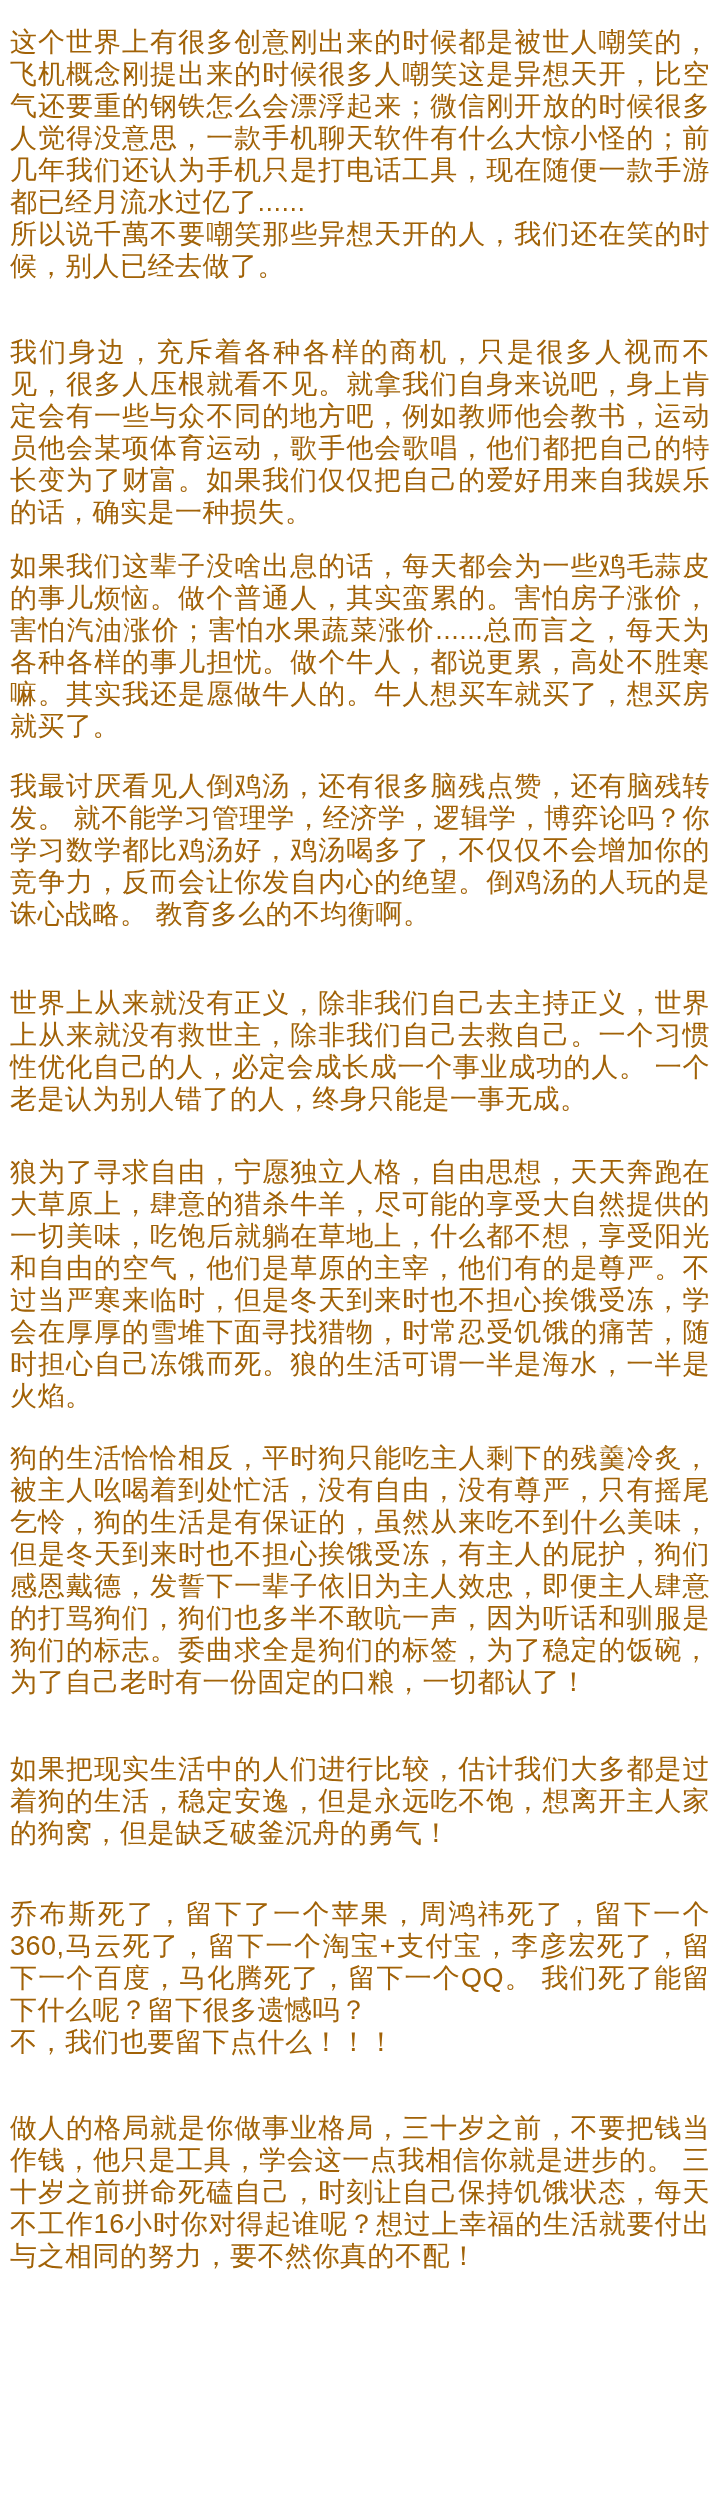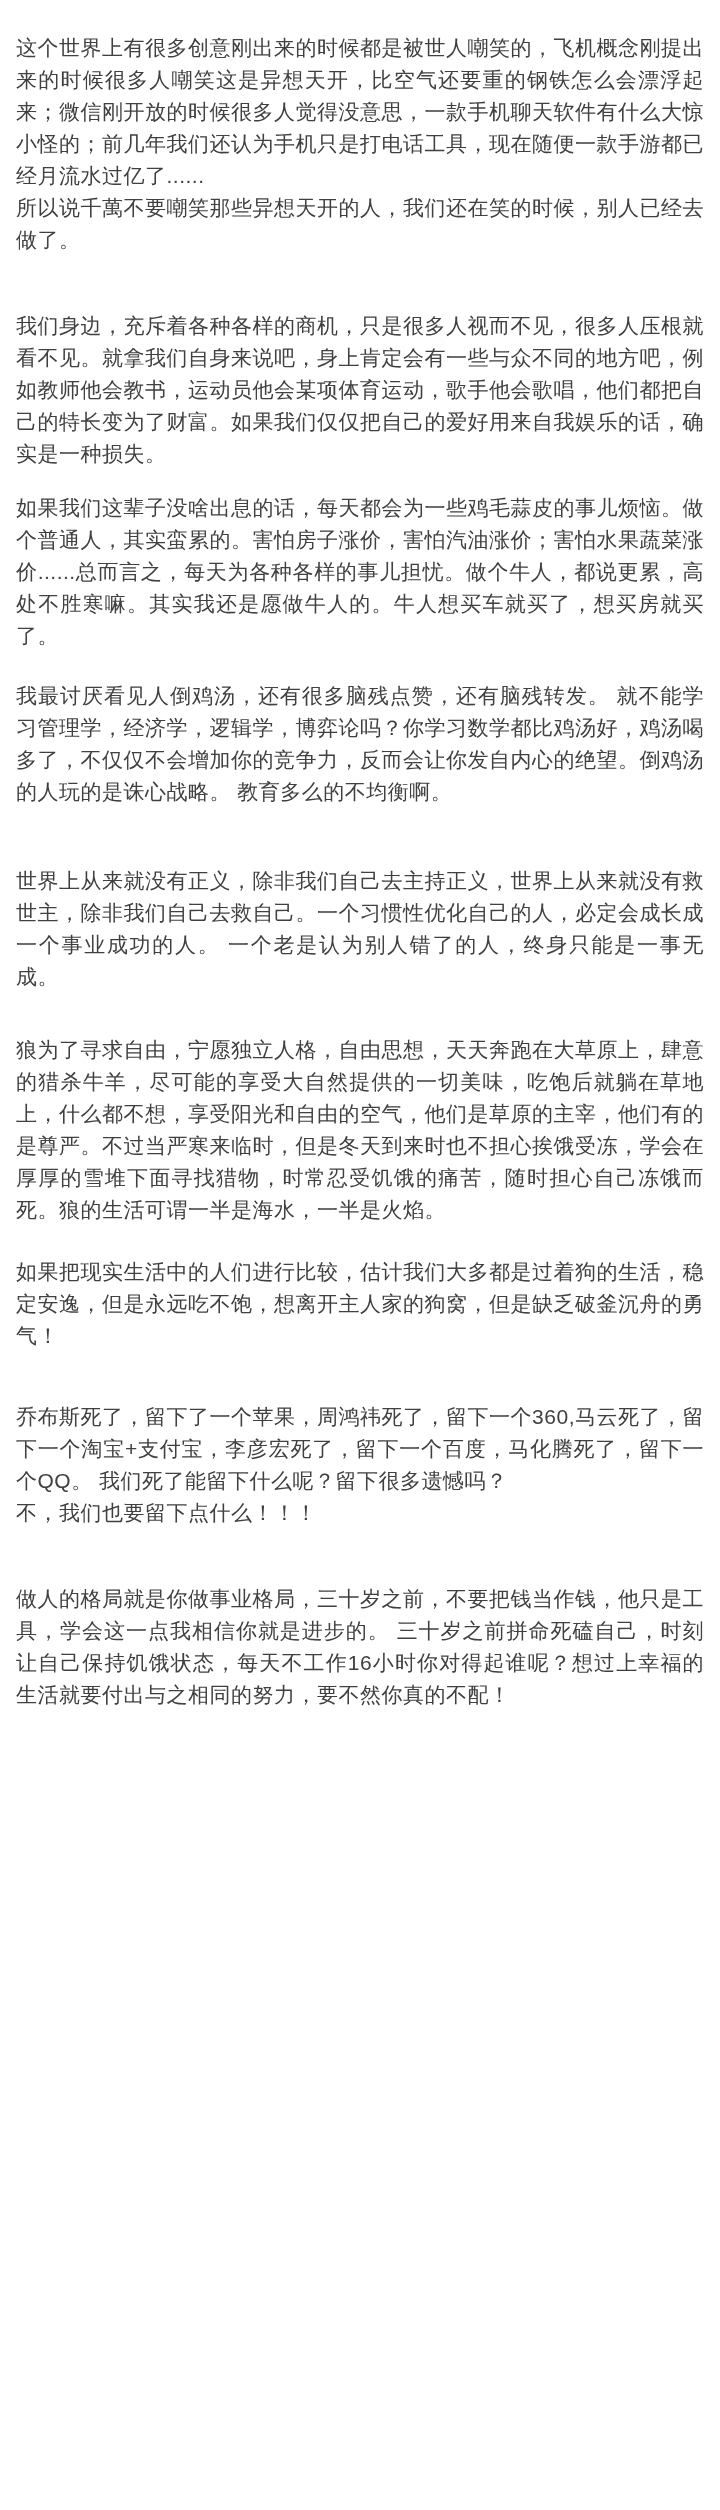--- a/index.html
+++ b/index.html
@@ -10,38 +10,39 @@
   body {
     width: 720px;
     height: 2510px;
     overflow: hidden;
     font-family: "Liberation Sans", "DejaVu Sans", sans-serif;
   }
   .article {
     padding: 26px 10px 0 10px;
   }
   .para {
-    margin: 6px;
-    color: #404040;
-    font-size: 21px;
+    margin: 0;
+    color: #a16207;
+    font-size: 27px;
     line-height: 32px;
     text-align: justify;
     white-space: pre-line;
     letter-spacing: 0.5px;
   }
 </style>
 </head>
 <body>
 
 <div class="article">
   <p class="para" style="margin-bottom:54px">这个世界上有很多创意刚出来的时候都是被世人嘲笑的，飞机概念刚提出来的时候很多人嘲笑这是异想天开，比空气还要重的钢铁怎么会漂浮起来；微信刚开放的时候很多人觉得没意思，一款手机聊天软件有什么大惊小怪的；前几年我们还认为手机只是打电话工具，现在随便一款手游都已经月流水过亿了......
 所以说千萬不要嘲笑那些异想天开的人，我们还在笑的时候，别人已经去做了。</p>
   <p class="para" style="margin-bottom:22px">我们身边，充斥着各种各样的商机，只是很多人视而不见，很多人压根就看不见。就拿我们自身来说吧，身上肯定会有一些与众不同的地方吧，例如教师他会教书，运动员他会某项体育运动，歌手他会歌唱，他们都把自己的特长变为了财富。如果我们仅仅把自己的爱好用来自我娱乐的话，确实是一种损失。</p>
   <p class="para" style="margin-bottom:28px">如果我们这辈子没啥出息的话，每天都会为一些鸡毛蒜皮的事儿烦恼。做个普通人，其实蛮累的。害怕房子涨价，害怕汽油涨价；害怕水果蔬菜涨价......总而言之，每天为各种各样的事儿担忧。做个牛人，都说更累，高处不胜寒嘛。其实我还是愿做牛人的。牛人想买车就买了，想买房就买了。</p>
   <p class="para" style="margin-bottom:57px">我最讨厌看见人倒鸡汤，还有很多脑残点赞，还有脑残转发。 就不能学习管理学，经济学，逻辑学，博弈论吗？你学习数学都比鸡汤好，鸡汤喝多了，不仅仅不会增加你的竞争力，反而会让你发自内心的绝望。倒鸡汤的人玩的是诛心战略。 教育多么的不均衡啊。</p>
   <p class="para" style="margin-bottom:41px">世界上从来就没有正义，除非我们自己去主持正义，世界上从来就没有救世主，除非我们自己去救自己。一个习惯性优化自己的人，必定会成长成一个事业成功的人。 一个老是认为别人错了的人，终身只能是一事无成。</p>
   <p class="para" style="margin-bottom:30px">狼为了寻求自由，宁愿独立人格，自由思想，天天奔跑在大草原上，肆意的猎杀牛羊，尽可能的享受大自然提供的一切美味，吃饱后就躺在草地上，什么都不想，享受阳光和自由的空气，他们是草原的主宰，他们有的是尊严。不过当严寒来临时，但是冬天到来时也不担心挨饿受冻，学会在厚厚的雪堆下面寻找猎物，时常忍受饥饿的痛苦，随时担心自己冻饿而死。狼的生活可谓一半是海水，一半是火焰。</p>
+  <p class="para" style="margin-bottom:55px">狗的生活恰恰相反，平时狗只能吃主人剩下的残羹冷炙，被主人吆喝着到处忙活，没有自由，没有尊严，只有摇尾乞怜，狗的生活是有保证的，虽然从来吃不到什么美味，但是冬天到来时也不担心挨饿受冻，有主人的屁护，狗们感恩戴德，发誓下一辈子依旧为主人效忠，即便主人肆意的打骂狗们，狗们也多半不敢吭一声，因为听话和驯服是狗们的标志。委曲求全是狗们的标签，为了稳定的饭碗，为了自己老时有一份固定的口粮，一切都认了！</p>
   <p class="para" style="margin-bottom:49px">如果把现实生活中的人们进行比较，估计我们大多都是过着狗的生活，稳定安逸，但是永远吃不饱，想离开主人家的狗窝，但是缺乏破釜沉舟的勇气！</p>
   <p class="para" style="margin-bottom:54px">乔布斯死了，留下了一个苹果，周鸿祎死了，留下一个360,马云死了，留下一个淘宝+支付宝，李彦宏死了，留下一个百度，马化腾死了，留下一个QQ。 我们死了能留下什么呢？留下很多遗憾吗？
 不，我们也要留下点什么！！！</p>
   <p class="para" style="margin-bottom:35px">做人的格局就是你做事业格局，三十岁之前，不要把钱当作钱，他只是工具，学会这一点我相信你就是进步的。 三十岁之前拼命死磕自己，时刻让自己保持饥饿状态，每天不工作16小时你对得起谁呢？想过上幸福的生活就要付出与之相同的努力，要不然你真的不配！</p>
 
 </div>
 
 </body></html>

